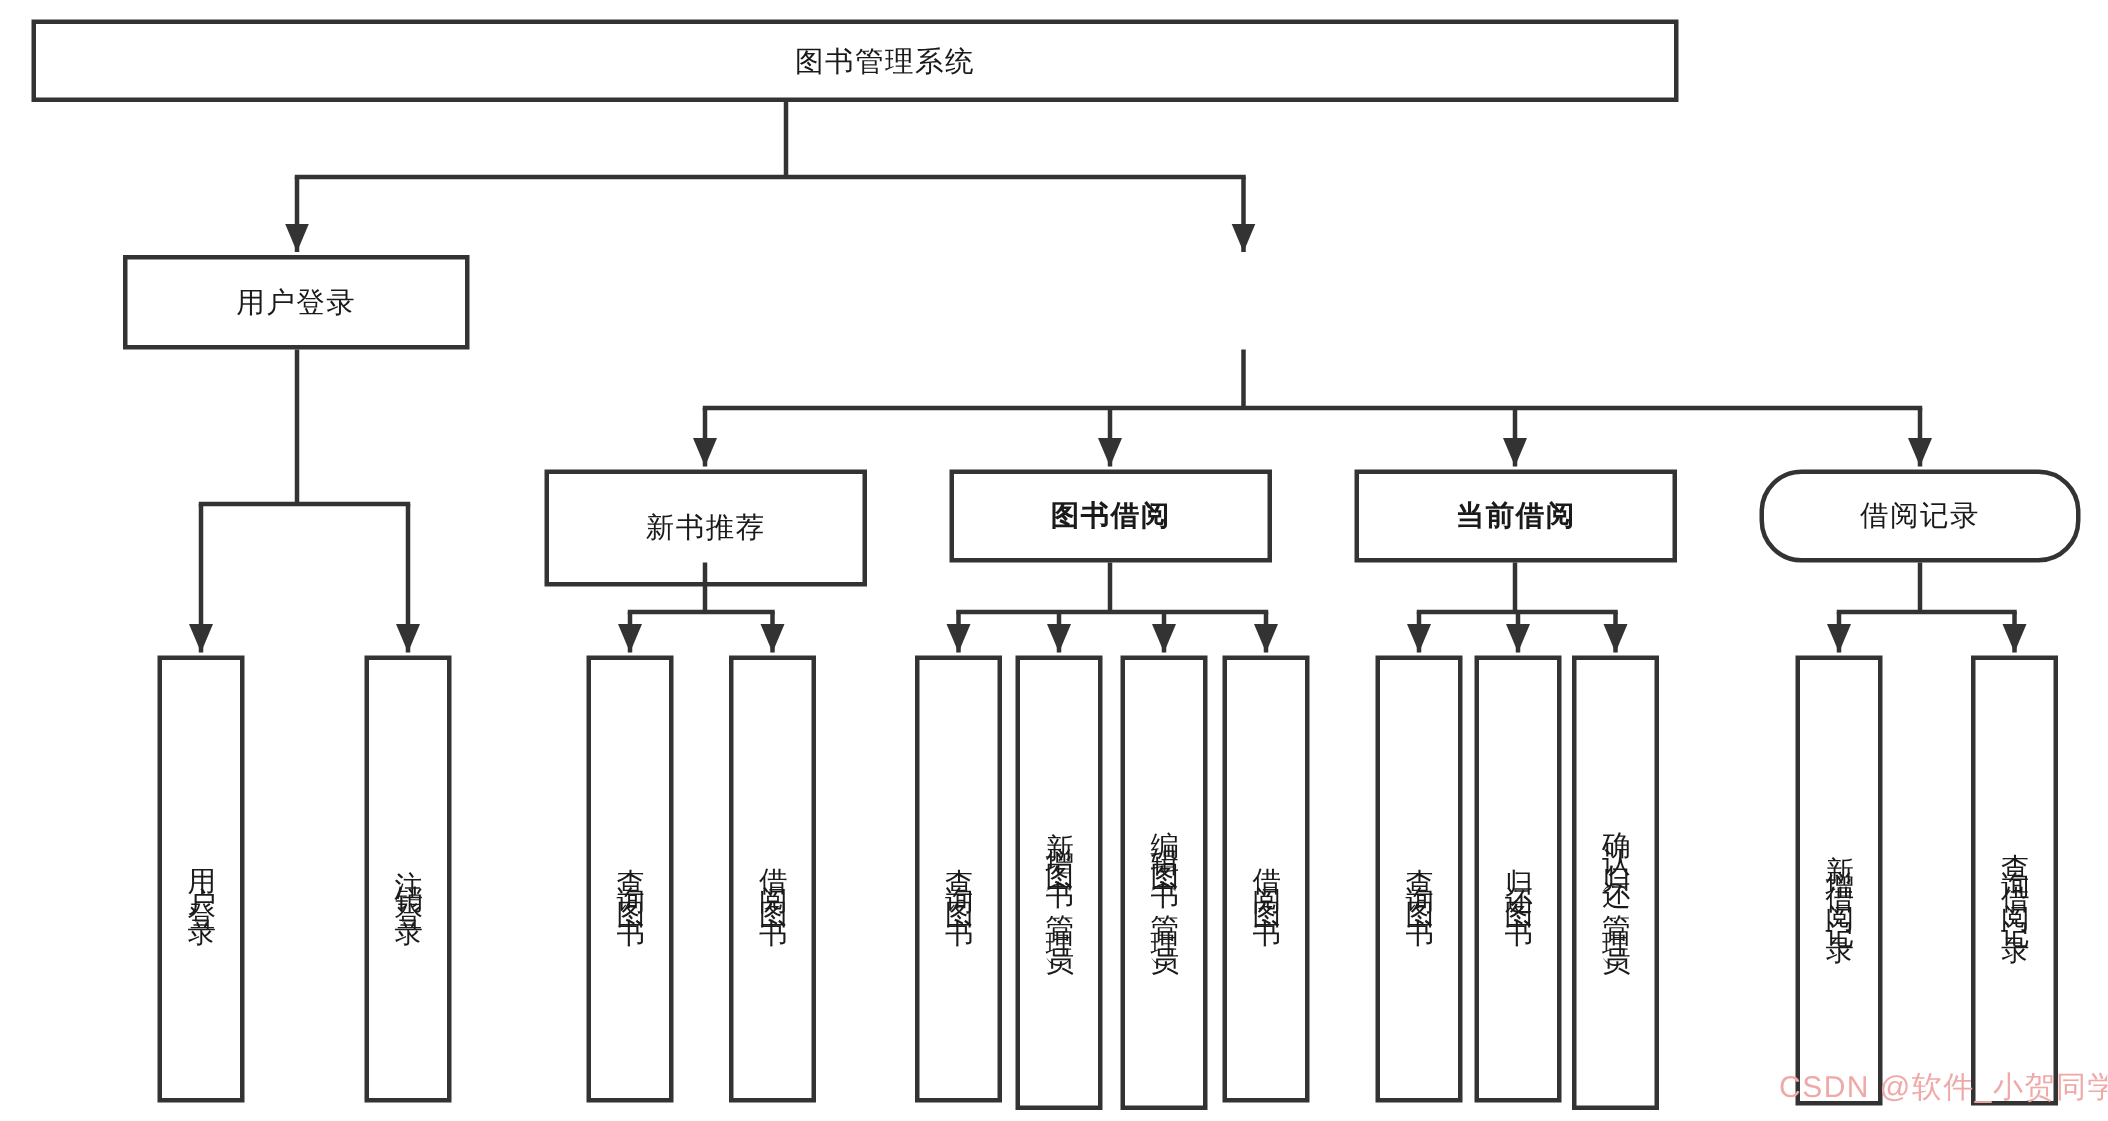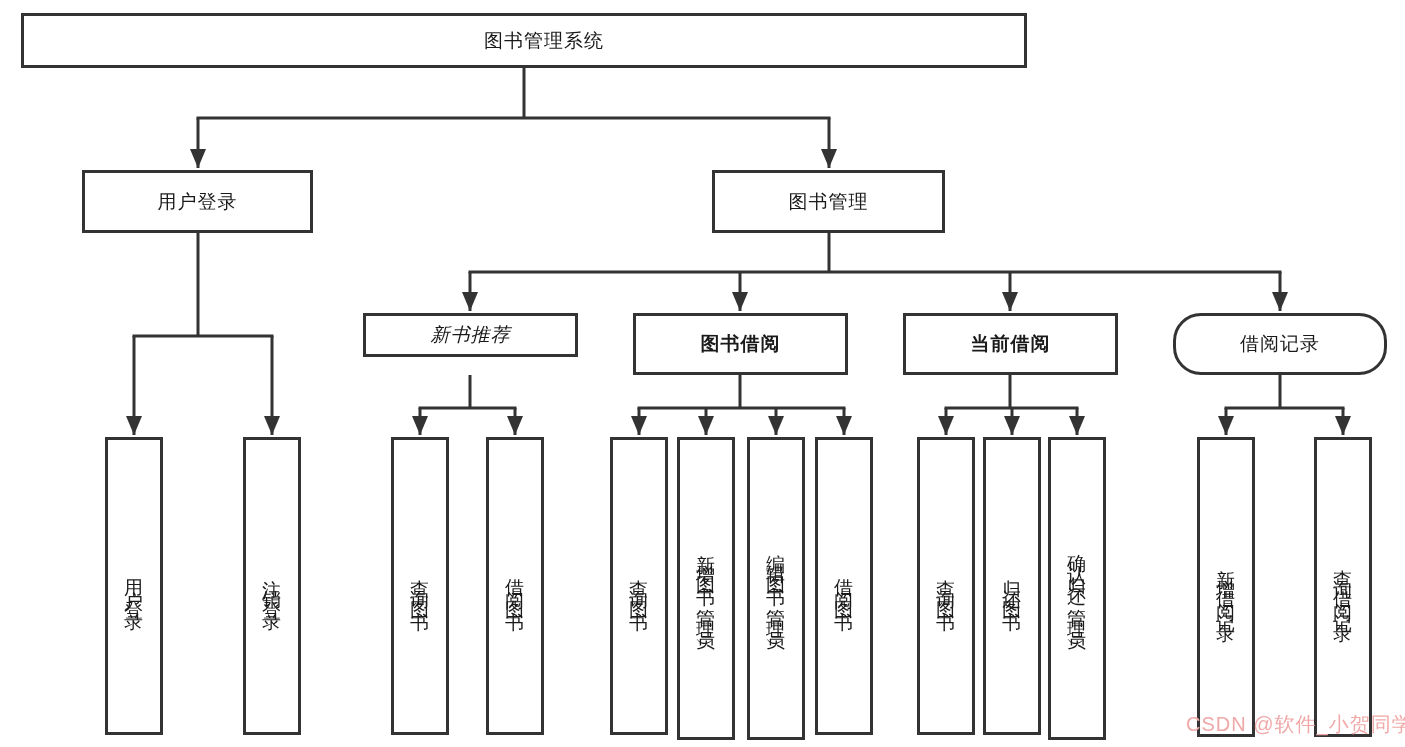--- a/index.html
+++ b/index.html
@@ -77,32 +77,29 @@
       <path d="M1012,408 V435" marker-end="url(#arw)"></path>
       <path d="M1077,408 V435" marker-end="url(#arw)"></path>
 
       <path d="M1280,375 V408"></path>
       <path d="M1226,408 H1343" stroke-linecap="square"></path>
       <path d="M1226,408 V435" marker-end="url(#arw)"></path>
       <path d="M1343,408 V435" marker-end="url(#arw)"></path>
     </g>
   </svg>
 
-  <div class="hbox" style="left:21px;top:13px;width:1006px;height:55px;padding-left:40px;">
+  <div class="hbox" style="left:21px;top:13px;width:1098px;height:55px;padding-left:40px;">
     <span>图书管理系统</span>
   </div>
 
   <div class="hbox" style="left:82px;top:170px;width:231px;height:63px;">
     <span>用户登录</span>
   </div>
-  <div class="hbox" style="left:712px;top:170px;width:233px;height:63px;">
-    <span>图书管理</span>
-  </div>
 
-  <div class="hbox" style="left:363px;top:313px;width:215px;height:44px;font-style:italic;">
+  <div class="hbox" style="left:363px;top:313px;width:215px;height:78px;">
     <span>新书推荐</span>
   </div>
   <div class="hbox" style="left:633px;top:313px;width:215px;height:62px;font-weight:bold;">
     <span>图书借阅</span>
   </div>
   <div class="hbox" style="left:903px;top:313px;width:215px;height:62px;font-weight:bold;">
     <span>当前借阅</span>
   </div>
   <div class="hbox" style="left:1173px;top:313px;width:214px;height:62px;border-radius:28px;">
     <span>借阅记录</span>

